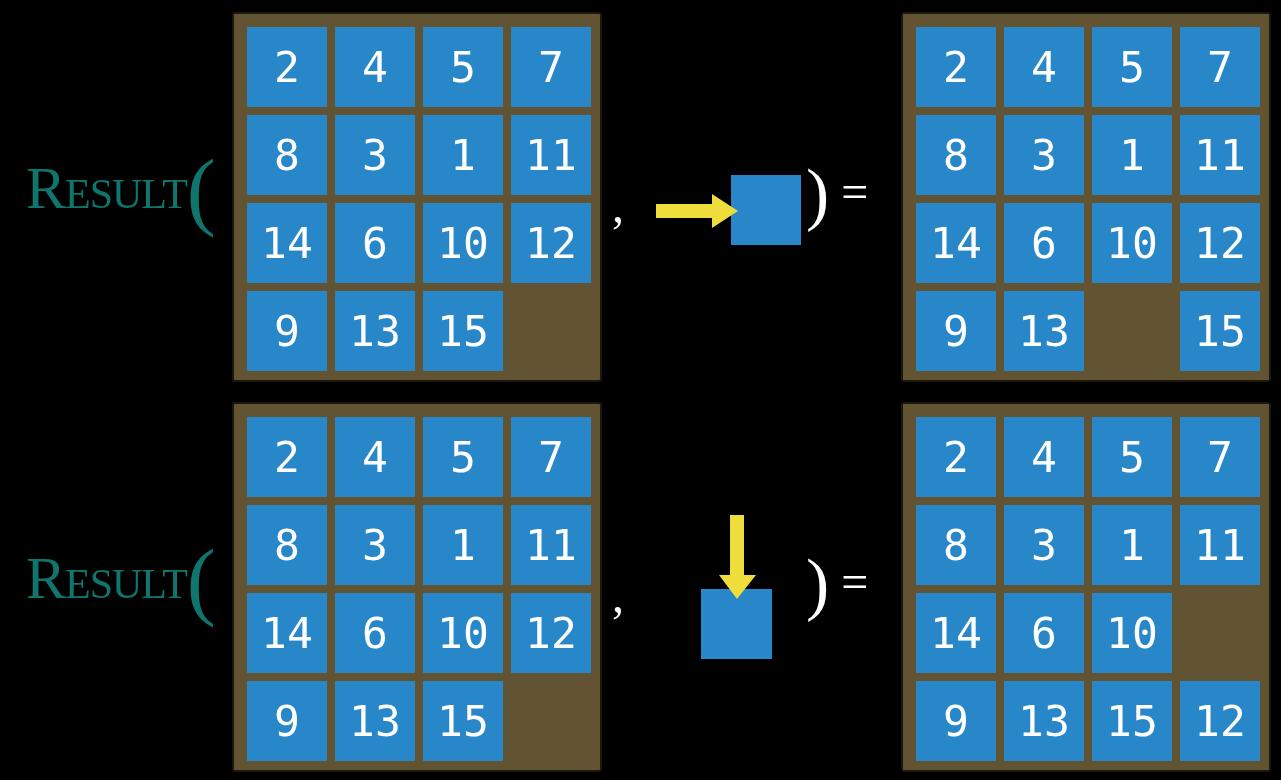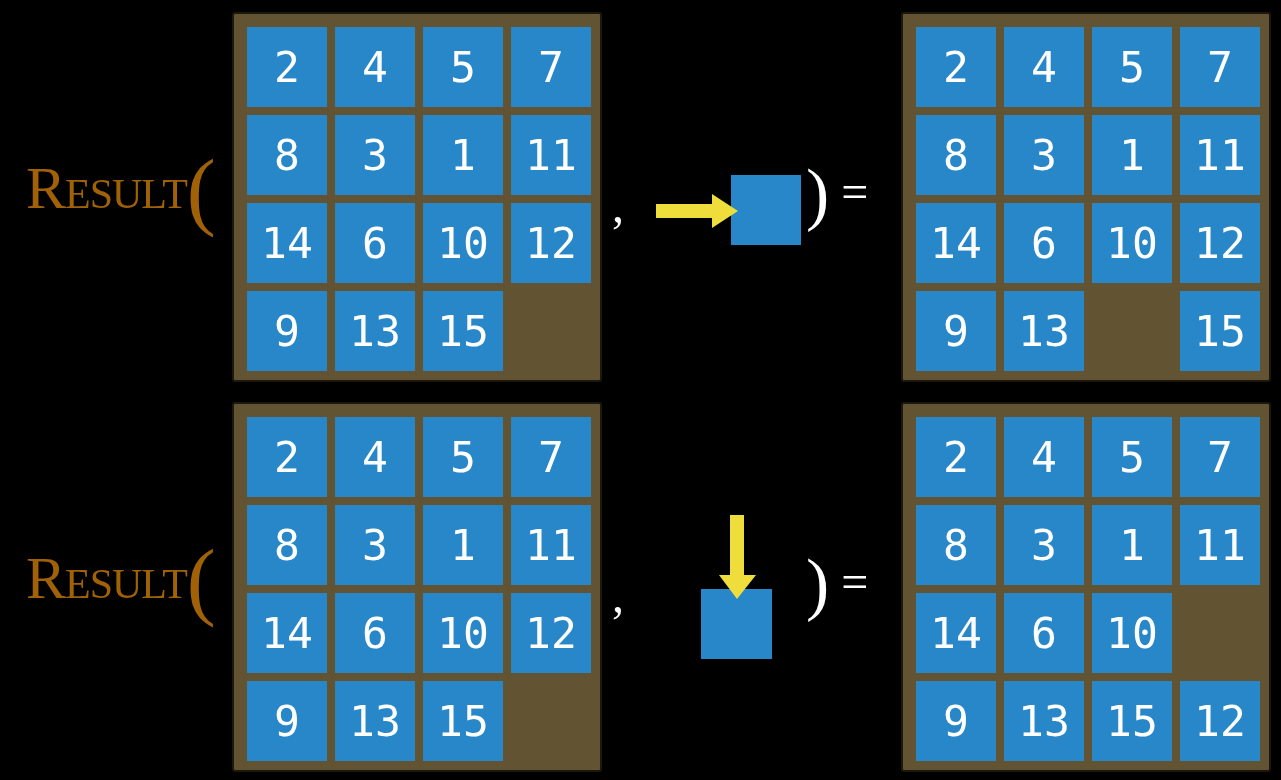--- a/index.html
+++ b/index.html
@@ -17,21 +17,21 @@
     height: 390px;
   }
   #ex1 { top: 0; }
   #ex2 { top: 390px; }
 
   
   .fn-label {
     position: absolute;
     left: 26px;
     top: 158px;
-    color: #a16207;
+    color: #0f766e;
     font-family: "Liberation Serif", serif;
     font-size: 60px;
     line-height: 1;
     white-space: nowrap;
   }
   .fn-name { font-variant: small-caps; letter-spacing: -1px; }
   .big-paren {
     font-variant: normal;
     font-size: 1.45em;
     line-height: 0;

